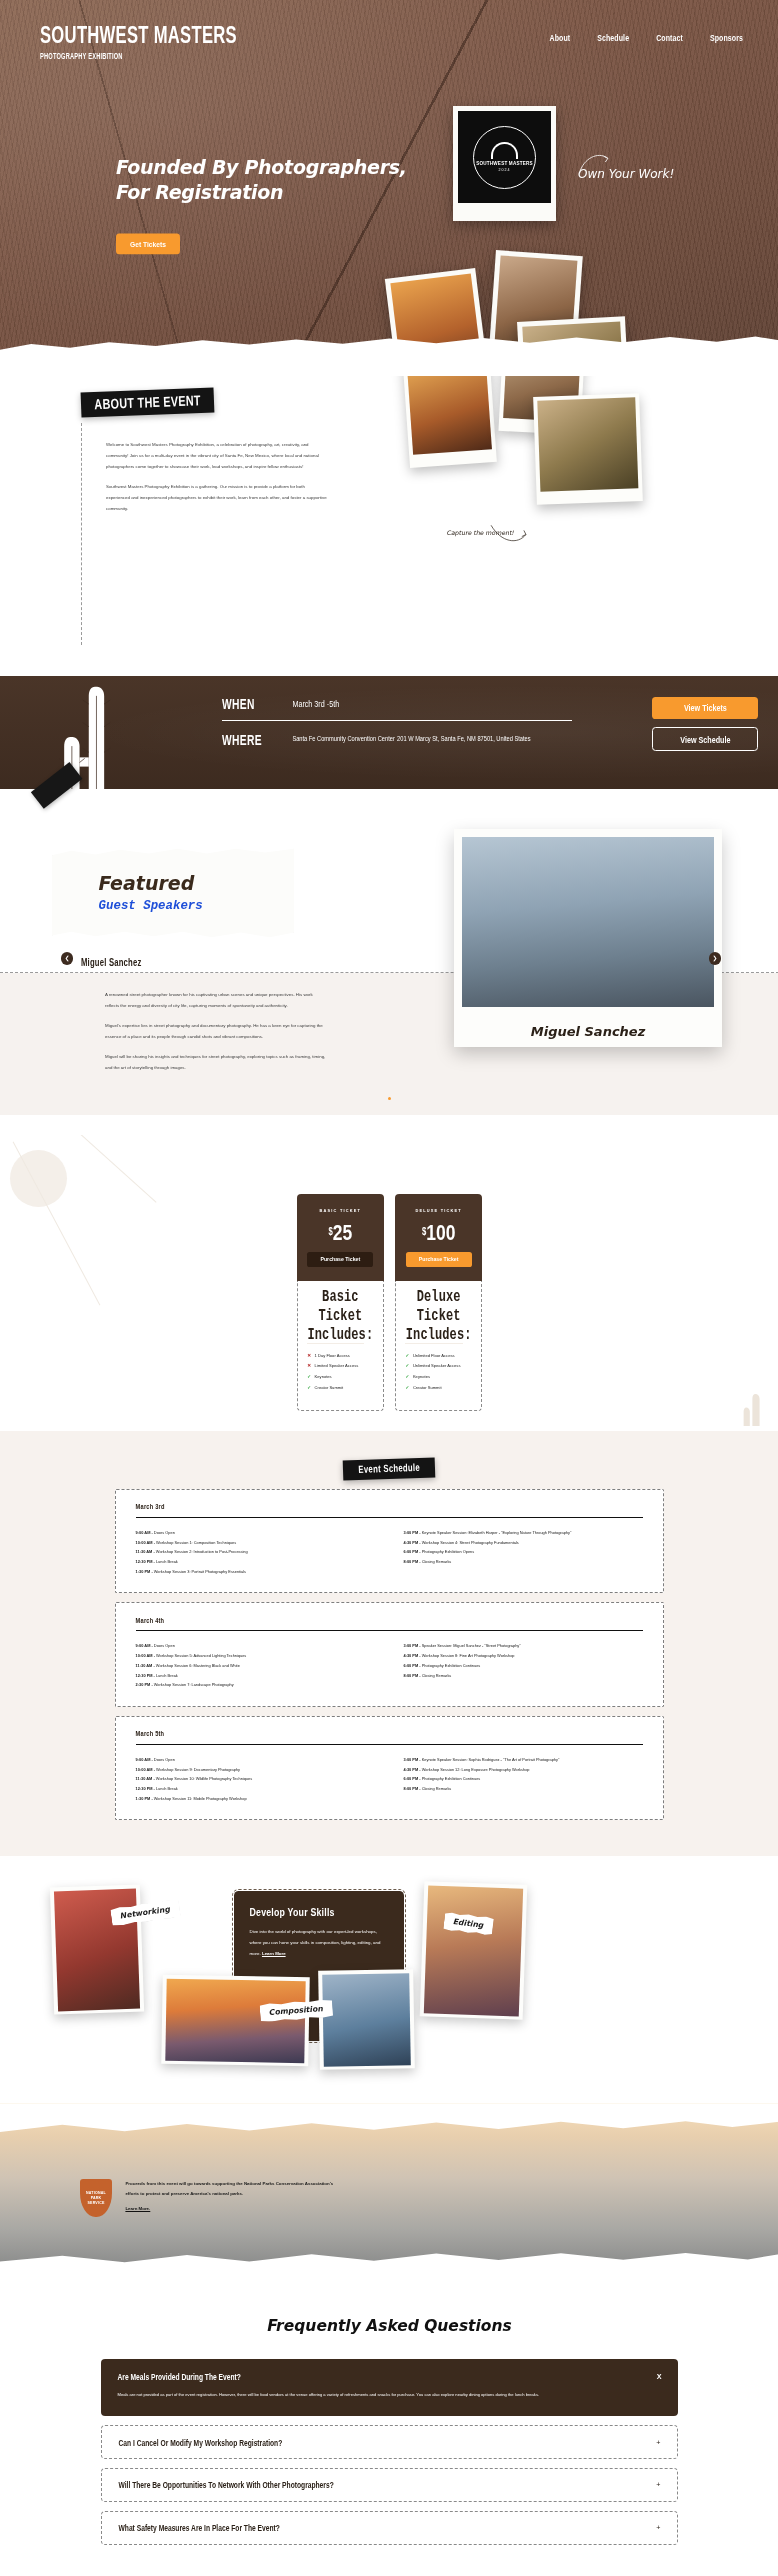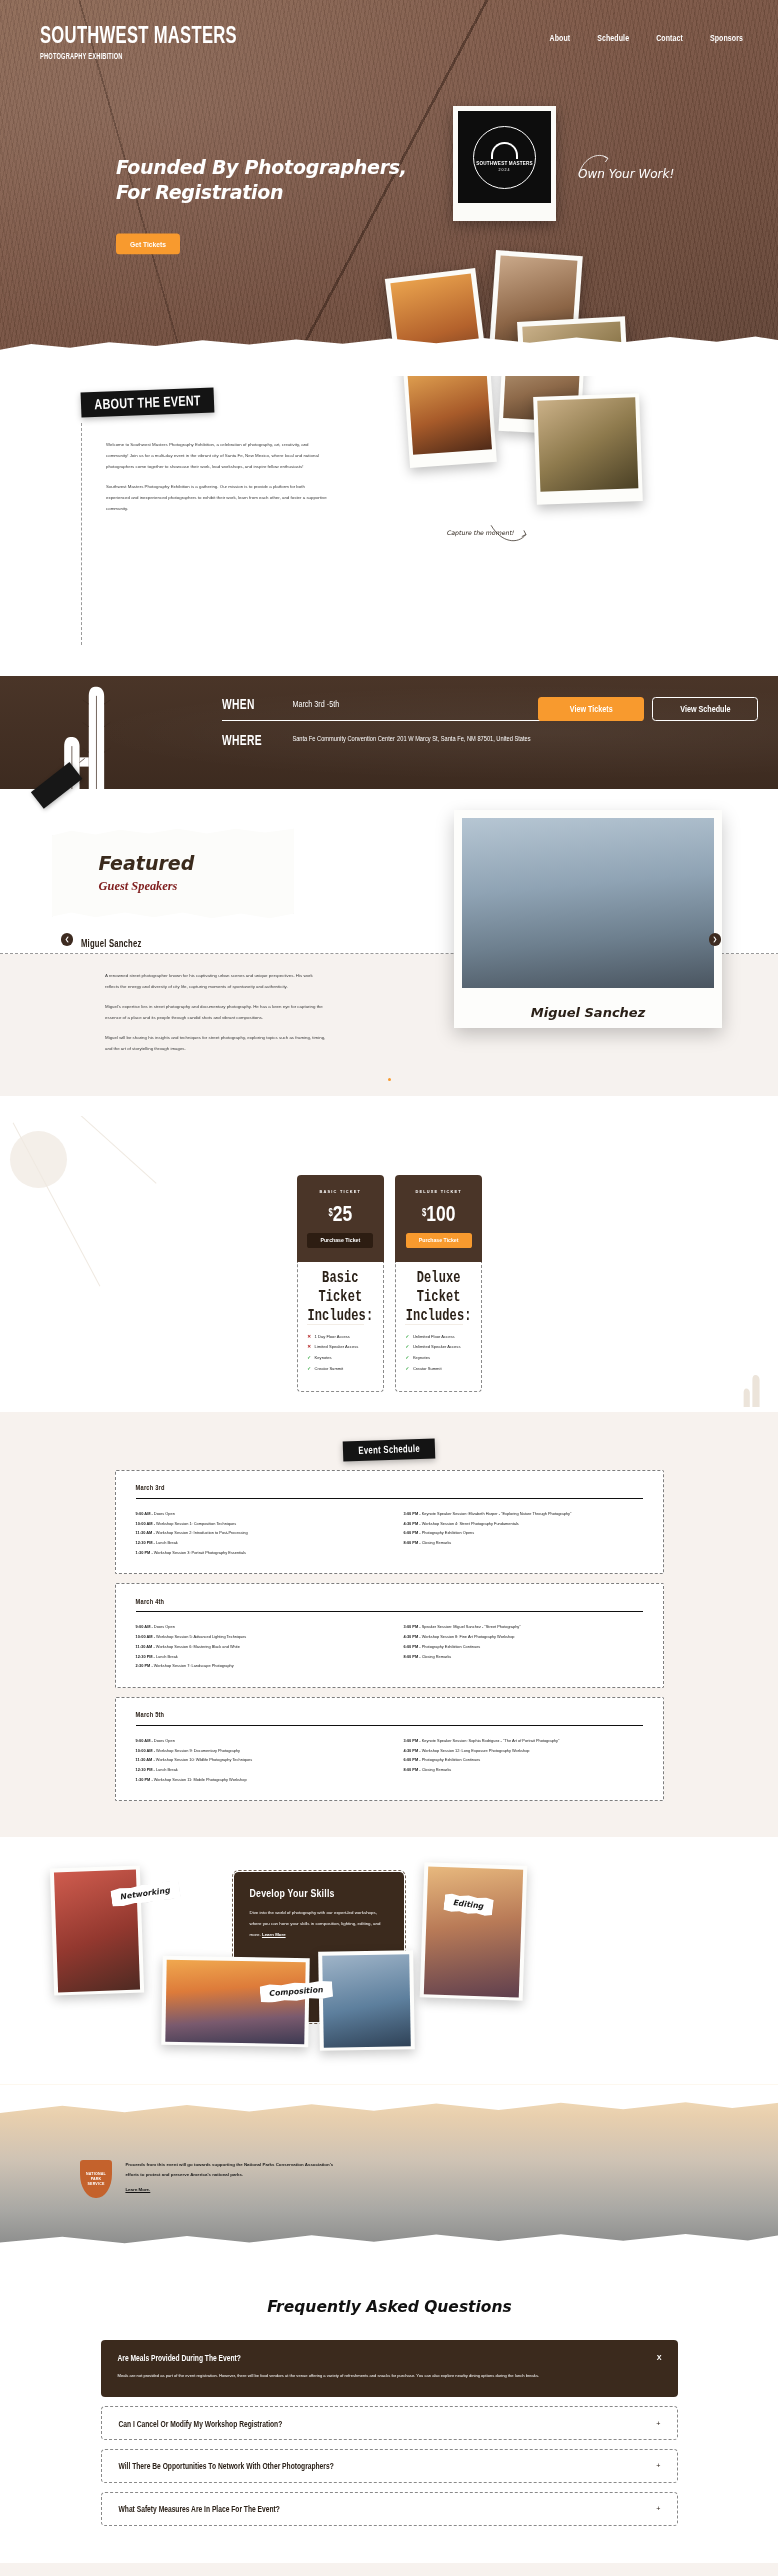--- a/index.html
+++ b/index.html
@@ -129,39 +129,39 @@
   .ww-inner { position:absolute; left:222px; top:21.6px; width:350px; }
   .ww-row { display:flex; align-items:flex-end; gap:13.4px; }
   .ww-key {
     font-family:"Liberation Sans Narrow","Liberation Sans",sans-serif; font-weight:700;
     font-size:10.3px; letter-spacing:0.3px; width:57px;
   }
   .ww-key span{ display:inline-block; transform:scaleY(1.45); }
   .ww-val { font-family:"Liberation Sans Narrow","Liberation Sans",sans-serif; font-size:7.2px; transform:scaleY(1.2); display:inline-block;}
   .ww-val.small{ font-size:5.7px; line-height:1.9; }
   .ww-rule { border-top:0.5px solid #fff; margin:11.3px 0 13.4px; width:350px; }
-  .ww-btns { position:absolute; right:20.6px; top:20.6px; display:flex; flex-direction:row; gap:8.2px; }
+  .ww-btns { position:absolute; right:20.6px; top:20.6px; display:flex; flex-direction:column; gap:8.2px; }
   .btn-ww { width:106px; padding:6.7px 0; font-size:7.2px; border-radius:3.6px; }
   .btn-ww span{ display:inline-block; transform:scaleY(1.3); }
   .btn-outline { background:transparent; color:#fff; border:0.5px solid #fff; border-radius:3.6px; }
 
   
   .speakers { position:relative; background:#fff; padding-bottom:20.6px; }
-  .torn-note { position:relative; margin-left:52px; padding-top:37px; width:258px; }
+  .torn-note { position:relative; margin-left:52px; padding-top:57px; width:258px; }
   .torn-paper {
     position:relative; background:#fcfcfa; padding:26px 20.6px 27px; width:242px;
     box-shadow:0 3.1px 9.3px rgba(0,0,0,.12);
     clip-path: polygon(0 10%,8% 5%,18% 9%,28% 4%,40% 8%,52% 3%,64% 8%,76% 3%,88% 7%,100% 3%,100% 92%,90% 97%,78% 92%,66% 97%,54% 91%,42% 96%,30% 91%,18% 96%,8% 91%,0 95%);
   }
   .tape-black {
     position:absolute; left:-19.6px; top:-14.4px; width:49px; height:20.6px; background:#171717;
     transform:rotate(-38deg); box-shadow:0 1.5px 4.1px rgba(0,0,0,.3); z-index:3;
   }
   .sc-1 { font-family:"DejaVu Sans",sans-serif; font-style:italic; font-weight:700; font-size:19px; color:#3a2a1c; margin-left:26px;}
-  .sc-2 { font-family:Liberation Serif, serif; font-style:italic; font-weight:700; font-size:12.4px; color:#7f1d1d; margin:5.2px 0 0 26px;}
+  .sc-2 { font-family:Liberation Mono, monospace; font-style:italic; font-weight:700; font-size:12.4px; color:#1d4ed8; margin:5.2px 0 0 26px;}
 
   .sp-name {
     margin:17.5px 0 0 81px;
     font-family:"Liberation Sans Narrow","Liberation Sans",sans-serif; font-weight:700; font-size:7.7px;
   }
   .sp-name span{ display:inline-block; transform:scaleY(1.35); letter-spacing:0.2px;}
   .sp-divider { border-top:0.5px dashed #9a9a9a; margin-top:5.2px; }
   .sp-body { background:#f6f2ef; position:relative; padding:17.5px 0 41px; }
   .sp-text { width:222px; margin-left:105px; }
   .sp-text p { font-size:4.4px; line-height:2.45; color:#3a3a3a; }

